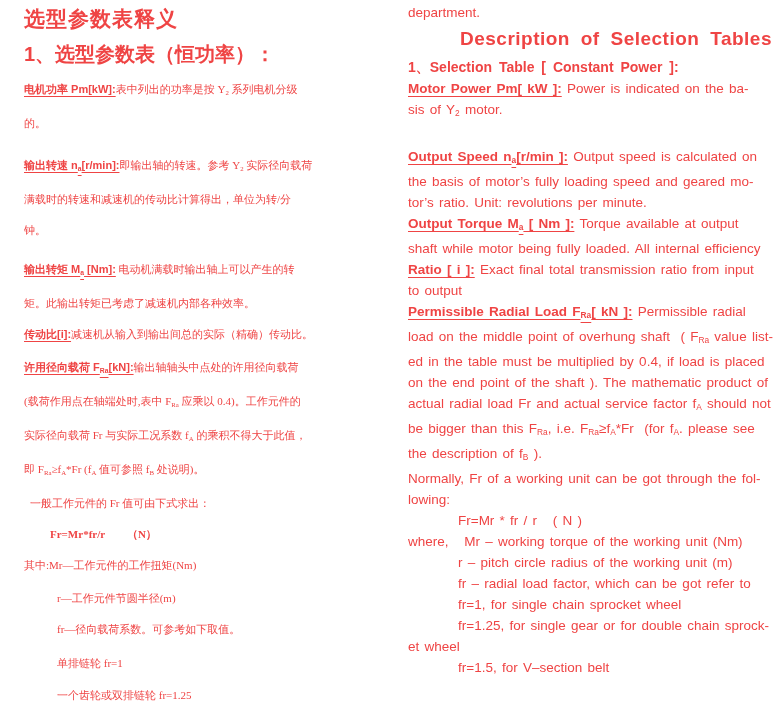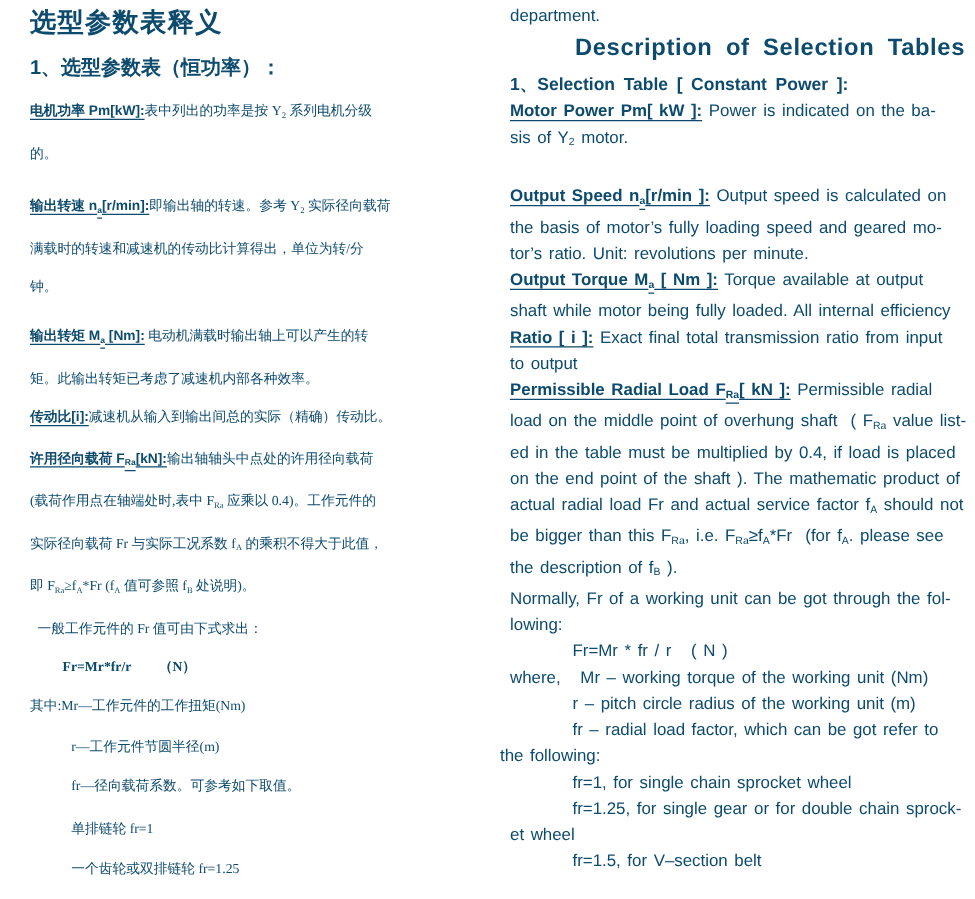--- a/index.html
+++ b/index.html
@@ -1,21 +1,21 @@
 <!DOCTYPE html>
 <html><head>
 <meta charset="utf-8">
 <style>
   html, body { margin: 0; padding: 0; background: #ffffff; }
   .page {
     position: relative;
     width: 780px;
     height: 719px;
     background: #ffffff;
-    color: #0c4a6e;
+    color: #ef4444;
     overflow: hidden;
     font-family: "Liberation Sans", "DejaVu Sans", sans-serif;
   }
   .col-left {
     position: absolute;
     left: 24px; top: 6px;
     width: 366px;
   }
   .col-right {
     position: absolute;
@@ -50,21 +50,21 @@
     font-family: "Liberation Sans", "DejaVu Sans", sans-serif;
   }
   .seg-s { font-size: 0.62em; vertical-align: -2px; }
   .seg-b { font-weight: 700; }
   
   .cn-title {
     font-size: 21px; font-weight: 700; line-height: 26px;
     letter-spacing: 1px;
   }
   .cn-subtitle {
-    font-size: 16px; font-weight: 700; line-height: 21px;
+    font-size: 20px; font-weight: 700; line-height: 21px;
     margin-top: 12px;
   }
   .en-prev { font-size: 13.5px; line-height: 21px; word-spacing: 1.5px; }
   .en-heading {
     font-size: 19px; font-weight: 700; line-height: 23px;
     word-spacing: 5px; letter-spacing: 0.5px;
     margin-top: 4px;
     text-align: right;
   }
   .en-subheading {
@@ -181,23 +181,20 @@
       </div>
     <div>
         <div class="line"><span class="seg-t">where,   Mr – working torque of the working unit (Nm)</span></div>
       </div>
     <div class="r-ind">
         <div class="line"><span class="seg-t">r – pitch circle radius of the working unit (m)</span></div>
       </div>
     <div class="r-ind">
         <div class="line"><span class="seg-t">fr – radial load factor, which can be got refer to</span></div>
       </div>
-    <div class="r-following">
-        <div class="line"><span class="seg-t">the following:</span></div>
-      </div>
     <div class="r-ind">
         <div class="line"><span class="seg-t">fr=1, for single chain sprocket wheel</span></div>
       </div>
     <div class="r-ind">
         <div class="line"><span class="seg-t">fr=1.25, for single gear or for double chain sprock-</span></div>
       </div>
     <div>
         <div class="line"><span class="seg-t">et wheel</span></div>
       </div>
     <div class="r-ind">

